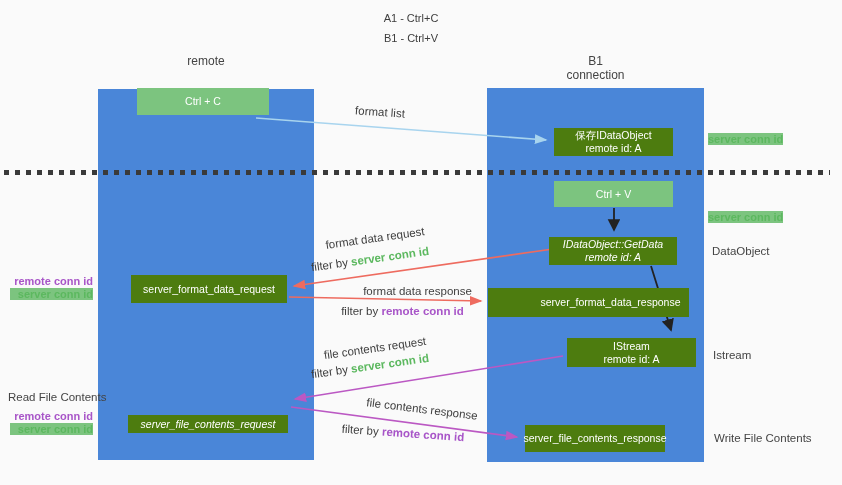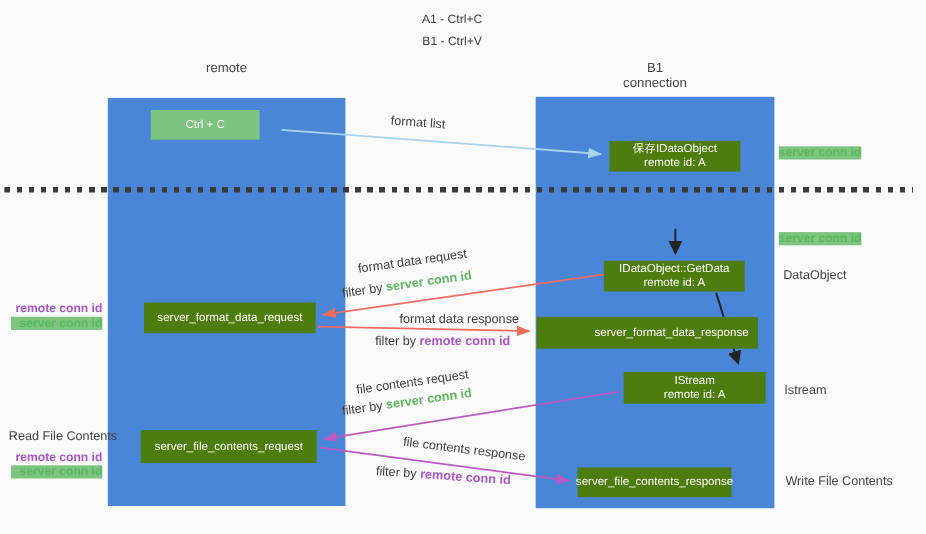--- a/index.html
+++ b/index.html
@@ -17,28 +17,28 @@
     color:#3d3d3d;font-size:11px;line-height:20px;}
   .col-header{position:absolute;top:54px;text-align:center;color:#444;font-size:12px;line-height:14px;}
   #header-a1{left:98px;width:216px;}
   #header-b1{left:487px;width:217px;}
 
   .box{position:absolute;display:flex;flex-direction:column;align-items:center;justify-content:center;
     color:#fff;font-size:10.5px;line-height:13px;text-align:center;white-space:nowrap;}
   .green{background:#7cc47f;}
   .orange{background:#4d7c0f;}
 
-  #box-ctrl-c{left:137px;top:100px;width:99px;height:27px;}
+  #box-ctrl-c{left:137px;top:88px;width:132px;height:27px;}
   #box-save-ido{left:554px;top:128px;width:119px;height:28px;}
   #box-ctrl-v{left:554px;top:181px;width:119px;height:26px;}
-  #box-getdata{left:549px;top:237px;width:128px;height:28px;}
+  #box-getdata{left:549px;top:237px;width:128px;height:28px;font-style:italic;}
   #box-fmt-req{left:131px;top:275px;width:156px;height:28px;}
   #box-fmt-resp{left:488px;top:288px;width:157px;height:29px;padding-left:44px;}
   #box-istream{left:567px;top:338px;width:129px;height:29px;}
-  #box-file-req{left:128px;top:391px;width:160px;height:30px;}
+  #box-file-req{left:128px;top:415px;width:160px;height:18px;font-style:italic;}
   #box-file-resp{left:525px;top:425px;width:140px;height:27px;}
 
   .alabel{position:absolute;color:#3f3f3f;font-size:11.5px;text-align:center;white-space:nowrap;}
   .kw-green{color:#5cb85f;font-weight:bold;}
   .kw-purple{color:#a855c8;font-weight:bold;}
 
   #lbl-format-list{left:340px;top:106px;width:80px;transform:rotate(4deg);}
   #lbl-fdr{left:310px;top:232px;width:130px;transform:rotate(-8deg);}
   #lbl-filter-s1{left:300px;top:253px;width:140px;transform:rotate(-8deg);}
   #lbl-fdresp{left:355px;top:285px;width:125px;}
@@ -116,20 +116,23 @@
 
   <div id="box-ctrl-c" class="box green">
     <div>Ctrl + C</div>
   </div>
 
   <div id="box-save-ido" class="box orange">
     <div>保存IDataObject</div>
     <div>remote id: A</div>
   </div>
 
+  <div id="box-ctrl-v" class="box green">
+    <div>Ctrl + V</div>
+  </div>
 
   <div id="box-getdata" class="box orange">
     <div>IDataObject::GetData</div>
     <div>remote id: A</div>
   </div>
 
   <div id="box-fmt-req" class="box orange">
     <div>server_format_data_request</div>
   </div>
 

